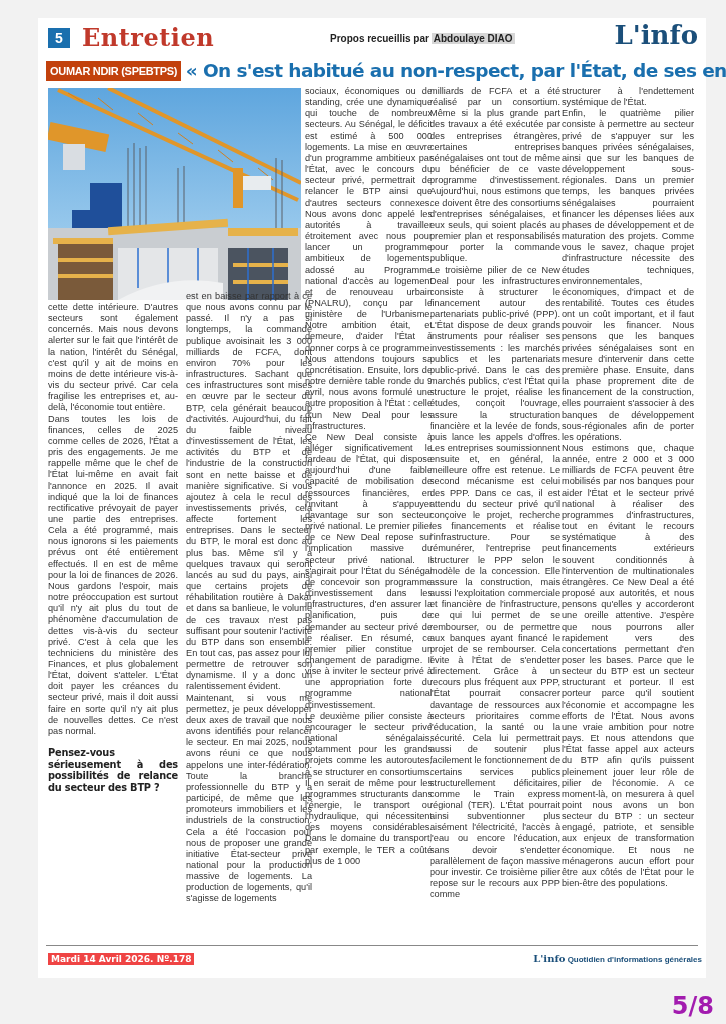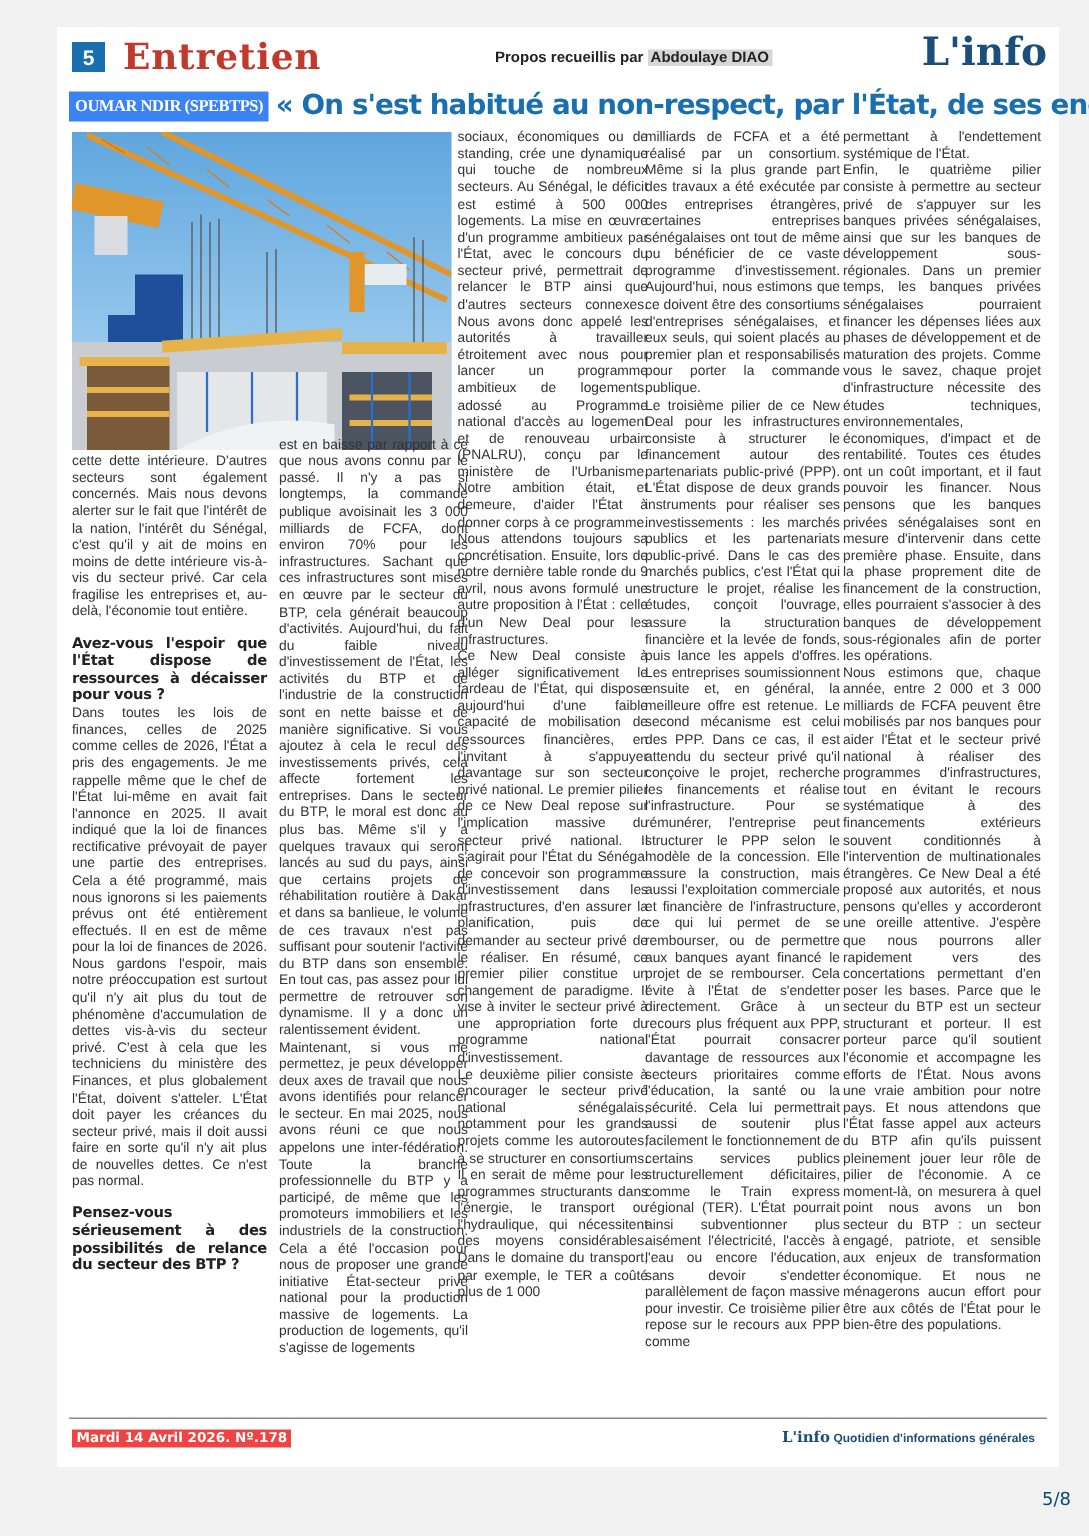--- a/index.html
+++ b/index.html
@@ -5,36 +5,36 @@
   html, body { margin:0; padding:0; }
   body { width:726px; height:1024px; background:#f2f2f2; position:relative; overflow:hidden; font-family:"Liberation Sans", sans-serif; }
   .page { position:absolute; left:38px; top:18px; width:668px; height:960px; background:#fff; }
   .hdr { position:absolute; left:0; top:0; width:668px; height:34px; }
   .num-badge { position:absolute; left:10px; top:10px; width:22px; height:20px; background:#1a6fae; color:#fff; font-weight:bold; font-size:14px; line-height:20px; text-align:center; }
   .section { position:absolute; left:44px; top:5px; font-family:"DejaVu Serif", serif; font-size:24px; color:#c0392b; font-weight:bold; letter-spacing:0.5px;text-align:center; }
   .byline { position:absolute; left:292px; top:15px; font-size:10px; font-weight:bold; color:#222;text-align:right; }
   .byline .name { background:#d6d6d6; padding:0 2px; }
   .brand { position:absolute; right:8px; top:2px; font-family:"DejaVu Serif", serif; font-size:26px; color:#1b4f7a; font-weight:bold; }
   .headline { position:absolute; left:8px; top:42px; width:660px; height:26px; white-space:nowrap; }
-  .kicker { display:inline-block; background:#3b82f6; color:#fff; font-weight:bold; font-size:11px; padding:0 4px; height:20px; line-height:20px; vertical-align:middle; font-family:Liberation Serif, serif; letter-spacing:-0.3px; }
+  .kicker { display:inline-block; background:#c2410c; color:#fff; font-weight:bold; font-size:11px; padding:0 4px; height:20px; line-height:20px; vertical-align:middle; font-family:Liberation Sans, sans-serif; letter-spacing:-0.3px; }
   .title { display:inline-block; color:#1a6fae; font-weight:bold; font-size:18.5px; font-family:"DejaVu Sans", sans-serif; vertical-align:middle; letter-spacing:-0.6px; }
   .photo { position:absolute; left:10px; top:70px; width:253px; height:212px; overflow:hidden; background:linear-gradient(#6fb2e6,#a9d3f1); }
   .col { position:absolute; font-size:9.2px; line-height:11.15px; color:#333; text-align:justify; hyphens:none; }
   .col p { margin:0; }
   .col .q { font-weight:bold; color:#222; font-size:9.8px; line-height:11.6px; margin-top:10px; font-family:"DejaVu Sans", sans-serif; letter-spacing:-0.2px;}
   .c1 { left:10px; top:284px; width:130px; }
   .c2 { left:148px; top:273px; width:126px; }
   .c3 { left:267px; top:68px; width:127px; }
   .c4 { left:392px; top:68px; width:130px; }
   .c5 { left:524px; top:68px; width:132px; }
   .rule { position:absolute; left:8px; top:927px; width:652px; height:1px; background:#888; }
   .footer-date { position:absolute; left:10px; top:935px; background:#ef4444; color:#fff; font-size:9px; font-weight:bold; padding:1px 3px; font-family:"DejaVu Sans", sans-serif; }
-  .footer-brand { position:absolute; right:16px; top:935px; font-size:8px; color:#1b4f7a; font-weight:bold; }
+  .footer-brand { position:absolute; right:4px; top:935px; font-size:8px; color:#1b4f7a; font-weight:bold; }
   .footer-brand .logo { font-family:"DejaVu Serif", serif; font-size:10px; }
-  .pager { position:absolute; right:12px; top:992px; font-size:12px; color:#0c4a6e; font-family:"DejaVu Sans", sans-serif; }
+  .pager { position:absolute; right:12px; top:992px; font-size:24px; color:#a21caf; font-family:"DejaVu Sans", sans-serif;font-weight:bold; }
 </style>
 </head>
 <body>
 
 <div class="page">
   <div class="hdr">
     <div class="num-badge">5</div>
     <div class="section">Entretien</div>
     <div class="byline"><span>Propos recueillis par </span><span class="name">Abdoulaye DIAO</span></div>
     <div class="brand">L'info</div>
@@ -106,39 +106,38 @@
           <line x1="150" y1="160" x2="150" y2="200"></line>
         <line x1="200" y1="160" x2="200" y2="212"></line>
           <line x1="225" y1="160" x2="225" y2="212"></line>
       </g>
       <path d="M70 212 Q120 185 175 195 L175 212 Z" fill="#f1f2f3"></path>
     </svg>
   </div>
 
   <div class="col c1">
       <p class="">cette dette intérieure. D'autres secteurs sont également concernés. Mais nous devons alerter sur le fait que l'intérêt de la nation, l'intérêt du Sénégal, c'est qu'il y ait de moins en moins de dette intérieure vis-à-vis du secteur privé. Car cela fragilise les entreprises et, au-delà, l'économie tout entière.</p>
-      <p class="q">Avez-vous l'espoir que l'État dispose de ressources à décaisser pour vous ?</p>
       <p class="">Dans toutes les lois de finances, celles de 2025 comme celles de 2026, l'État a pris des engagements. Je me rappelle même que le chef de l'État lui-même en avait fait l'annonce en 2025. Il avait indiqué que la loi de finances rectificative prévoyait de payer une partie des entreprises. Cela a été programmé, mais nous ignorons si les paiements prévus ont été entièrement effectués. Il en est de même pour la loi de finances de 2026. Nous gardons l'espoir, mais notre préoccupation est surtout qu'il n'y ait plus du tout de phénomène d'accumulation de dettes vis-à-vis du secteur privé. C'est à cela que les techniciens du ministère des Finances, et plus globalement l'État, doivent s'atteler. L'État doit payer les créances du secteur privé, mais il doit aussi faire en sorte qu'il n'y ait plus de nouvelles dettes. Ce n'est pas normal.</p>
       <p class="q">Pensez-vous sérieusement à des possibilités de relance du secteur des BTP ?</p>
     </div>
   <div class="col c2">
       <p class="">est en baisse par rapport à ce que nous avons connu par le passé. Il n'y a pas si longtemps, la commande publique avoisinait les 3 000 milliards de FCFA, dont environ 70% pour les infrastructures. Sachant que ces infrastructures sont mises en œuvre par le secteur du BTP, cela générait beaucoup d'activités. Aujourd'hui, du fait du faible niveau d'investissement de l'État, les activités du BTP et de l'industrie de la construction sont en nette baisse et de manière significative. Si vous ajoutez à cela le recul des investissements privés, cela affecte fortement les entreprises. Dans le secteur du BTP, le moral est donc au plus bas. Même s'il y a quelques travaux qui seront lancés au sud du pays, ainsi que certains projets de réhabilitation routière à Dakar et dans sa banlieue, le volume de ces travaux n'est pas suffisant pour soutenir l'activité du BTP dans son ensemble. En tout cas, pas assez pour lui permettre de retrouver son dynamisme. Il y a donc un ralentissement évident.</p>
       <p class="">Maintenant, si vous me permettez, je peux développer deux axes de travail que nous avons identifiés pour relancer le secteur. En mai 2025, nous avons réuni ce que nous appelons une inter-fédération. Toute la branche professionnelle du BTP y a participé, de même que les promoteurs immobiliers et les industriels de la construction. Cela a été l'occasion pour nous de proposer une grande initiative État-secteur privé national pour la production massive de logements. La production de logements, qu'il s'agisse de logements</p>
     </div>
   <div class="col c3">
       <p class="">sociaux, économiques ou de standing, crée une dynamique qui touche de nombreux secteurs. Au Sénégal, le déficit est estimé à 500 000 logements. La mise en œuvre d'un programme ambitieux par l'État, avec le concours du secteur privé, permettrait de relancer le BTP ainsi que d'autres secteurs connexes. Nous avons donc appelé les autorités à travailler étroitement avec nous pour lancer un programme ambitieux de logements, adossé au Programme national d'accès au logement et de renouveau urbain (PNALRU), conçu par le ministère de l'Urbanisme. Notre ambition était, et demeure, d'aider l'État à donner corps à ce programme. Nous attendons toujours sa concrétisation. Ensuite, lors de notre dernière table ronde du 9 avril, nous avons formulé une autre proposition à l'État : celle d'un New Deal pour les infrastructures.</p>
       <p class="">Ce New Deal consiste à alléger significativement le fardeau de l'État, qui dispose aujourd'hui d'une faible capacité de mobilisation de ressources financières, en l'invitant à s'appuyer davantage sur son secteur privé national. Le premier pilier de ce New Deal repose sur l'implication massive du secteur privé national. Il s'agirait pour l'État du Sénégal de concevoir son programme d'investissement dans les infrastructures, d'en assurer la planification, puis de demander au secteur privé de le réaliser. En résumé, ce premier pilier constitue un changement de paradigme. Il vise à inviter le secteur privé à une appropriation forte du programme national d'investissement.</p>
       <p class="">Le deuxième pilier consiste à encourager le secteur privé national sénégalais, notamment pour les grands projets comme les autoroutes, à se structurer en consortiums. Il en serait de même pour les programmes structurants dans l'énergie, le transport ou l'hydraulique, qui nécessitent des moyens considérables. Dans le domaine du transport, par exemple, le TER a coûté plus de 1 000</p>
     </div>
   <div class="col c4">
       <p class="">milliards de FCFA et a été réalisé par un consortium. Même si la plus grande part des travaux a été exécutée par des entreprises étrangères, certaines entreprises sénégalaises ont tout de même pu bénéficier de ce vaste programme d'investissement. Aujourd'hui, nous estimons que ce doivent être des consortiums d'entreprises sénégalaises, et eux seuls, qui soient placés au premier plan et responsabilisés pour porter la commande publique.</p>
       <p class="">Le troisième pilier de ce New Deal pour les infrastructures consiste à structurer le financement autour des partenariats public-privé (PPP). L'État dispose de deux grands instruments pour réaliser ses investissements : les marchés publics et les partenariats public-privé. Dans le cas des marchés publics, c'est l'État qui structure le projet, réalise les études, conçoit l'ouvrage, assure la structuration financière et la levée de fonds, puis lance les appels d'offres. Les entreprises soumissionnent ensuite et, en général, la meilleure offre est retenue. Le second mécanisme est celui des PPP. Dans ce cas, il est attendu du secteur privé qu'il conçoive le projet, recherche les financements et réalise l'infrastructure. Pour se rémunérer, l'entreprise peut structurer le PPP selon le modèle de la concession. Elle assure la construction, mais aussi l'exploitation commerciale et financière de l'infrastructure, ce qui lui permet de se rembourser, ou de permettre aux banques ayant financé le projet de se rembourser. Cela évite à l'État de s'endetter directement. Grâce à un recours plus fréquent aux PPP, l'État pourrait consacrer davantage de ressources aux secteurs prioritaires comme l'éducation, la santé ou la sécurité. Cela lui permettrait aussi de soutenir plus facilement le fonctionnement de certains services publics structurellement déficitaires, comme le Train express régional (TER). L'État pourrait ainsi subventionner plus aisément l'électricité, l'accès à l'eau ou encore l'éducation, sans devoir s'endetter parallèlement de façon massive pour investir. Ce troisième pilier repose sur le recours aux PPP comme</p>
     </div>
   <div class="col c5">
-      <p class="">permettant à l'endettement systémique de l'État.</p>
+      <p class="">structurer à l'endettement systémique de l'État.</p>
       <p class="">Enfin, le quatrième pilier consiste à permettre au secteur privé de s'appuyer sur les banques privées sénégalaises, ainsi que sur les banques de développement sous-régionales. Dans un premier temps, les banques privées sénégalaises pourraient financer les dépenses liées aux phases de développement et de maturation des projets. Comme vous le savez, chaque projet d'infrastructure nécessite des études techniques, environnementales, économiques, d'impact et de rentabilité. Toutes ces études ont un coût important, et il faut pouvoir les financer. Nous pensons que les banques privées sénégalaises sont en mesure d'intervenir dans cette première phase. Ensuite, dans la phase proprement dite de financement de la construction, elles pourraient s'associer à des banques de développement sous-régionales afin de porter les opérations.</p>
       <p class="">Nous estimons que, chaque année, entre 2 000 et 3 000 milliards de FCFA peuvent être mobilisés par nos banques pour aider l'État et le secteur privé national à réaliser des programmes d'infrastructures, tout en évitant le recours systématique à des financements extérieurs souvent conditionnés à l'intervention de multinationales étrangères. Ce New Deal a été proposé aux autorités, et nous pensons qu'elles y accorderont une oreille attentive. J'espère que nous pourrons aller rapidement vers des concertations permettant d'en poser les bases. Parce que le secteur du BTP est un secteur structurant et porteur. Il est porteur parce qu'il soutient l'économie et accompagne les efforts de l'État. Nous avons une vraie ambition pour notre pays. Et nous attendons que l'État fasse appel aux acteurs du BTP afin qu'ils puissent pleinement jouer leur rôle de pilier de l'économie. A ce moment-là, on mesurera à quel point nous avons un bon secteur du BTP : un secteur engagé, patriote, et sensible aux enjeux de transformation économique. Et nous ne ménagerons aucun effort pour être aux côtés de l'État pour le bien-être des populations.</p>
     </div>
 
   <div class="rule"></div>
   <div class="footer-date">Mardi 14 Avril 2026. Nº.178</div>
   <div class="footer-brand"><span class="logo">L'info</span> <span>Quotidien d'informations générales</span></div>
 </div>
 
 <div class="pager">5/8</div>

